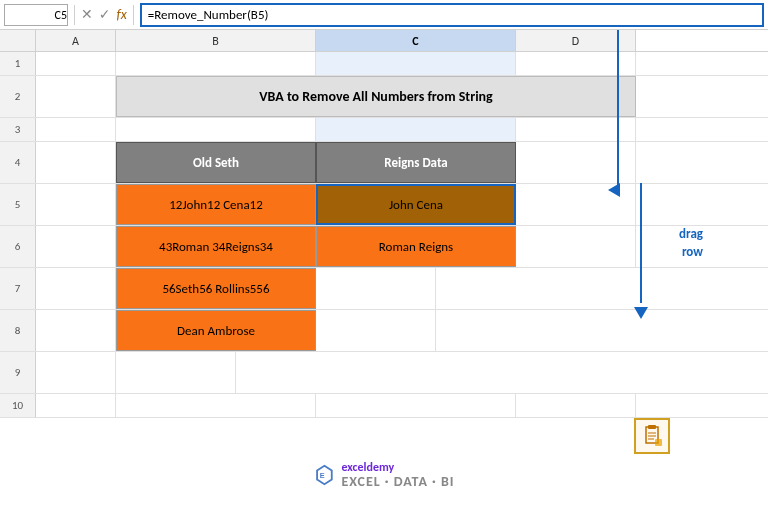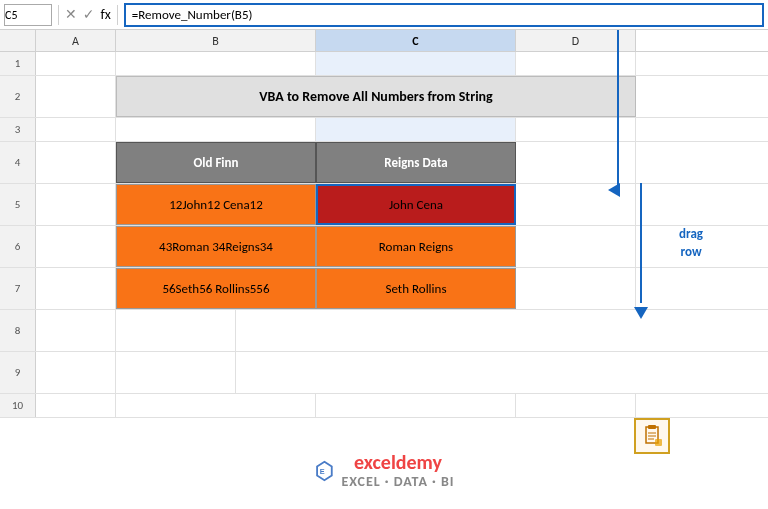--- a/index.html
+++ b/index.html
@@ -27,26 +27,26 @@
       display: flex;
       align-items: center;
       height: 30px;
       border-bottom: 1px solid #d0d0d0;
       background: #ffffff;
       padding: 0 4px;
       gap: 4px;
     }
 
     .cell-ref-box {
-      width: 48px;
+      width: 64px;
       height: 22px;
       border: 1px solid #aaa;
       display: flex;
       align-items: center;
-      justify-content: flex-start;
+      justify-content: flex-end;
       font-size: 12px;
       background: #fff;
     }
 
     .formula-divider {
       width: 1px;
       height: 20px;
       background: #d0d0d0;
       margin: 0 2px;
     }
@@ -173,21 +173,21 @@
     }
 
     
     .data-cell {
       background: #f97316;
       border: 1px solid #999;
     }
 
     
     .active-cell {
-      background: #b91c1c;
+      background: #a16207;
       border: 2px solid #1565c0 !important;
       font-weight: normal;
     }
 
     
     .paste-icon {
       position: absolute;
       bottom: 60px;
       right: 100px;
       width: 36px;
@@ -248,21 +248,21 @@
 <div class="spreadsheet">
 
   <div class="formula-bar">
     <div class="cell-ref-box">
       <span>C5</span>
     </div>
     <div class="formula-divider"></div>
     <div class="formula-icons">
       <span style="cursor:pointer; color:#888;">✕</span>
       <span style="cursor:pointer; color:#888;">✓</span>
-      <span style="cursor:pointer; color:#000000; ">fx</span>
+      <span style="cursor:pointer; color:#a16207; font-style:italic;">fx</span>
     </div>
     <div class="formula-divider"></div>
     <input class="formula-input" type="text" value="=Remove_Number(B5)" style="">
   </div>
 
   <div class="col-headers">
     <div class="row-header-cell"></div>
     <div class="col-header-cell col-a">
       <span>A</span>
     </div>
@@ -308,21 +308,21 @@
       <div class="grid-cell col-c" style="background:#e8f0fb;"></div>
       <div class="grid-cell col-d"></div>
     </div>
 
     <div class="grid-row">
       <div class="row-num">
           <span>4</span>
         </div>
       <div class="grid-cell col-a"></div>
       <div class="grid-cell col-b table-header">
-        <span>Old Finn</span>
+        <span>Old Seth</span>
       </div>
       <div class="grid-cell col-c table-header">
         <span>Reigns Data</span>
       </div>
       <div class="grid-cell col-d"></div>
     </div>
 
     <div class="grid-row">
       <div class="row-num">
           <span>5</span>
@@ -352,31 +352,31 @@
     </div>
 
     <div class="grid-row">
       <div class="row-num">
           <span>7</span>
         </div>
       <div class="grid-cell col-a"></div>
       <div class="grid-cell col-b data-cell">
         <span>56Seth56 Rollins556</span>
       </div>
+      <div class="grid-cell col-d"></div>
+    </div>
+
+    <div class="grid-row">
+      <div class="row-num">
+          <span>8</span>
+        </div>
+      <div class="grid-cell col-a"></div>
       <div class="grid-cell col-c data-cell">
-        <span>Seth Rollins</span>
-      </div>
-      <div class="grid-cell col-d"></div>
-    </div>
-
-    <div class="grid-row">
-      <div class="row-num">
-          <span>8</span>
-        </div>
-      <div class="grid-cell col-a"></div>
+        <span>Dean Ambrose</span>
+      </div>
       <div class="grid-cell col-d"></div>
     </div>
 
     <div class="grid-row">
       <div class="row-num">
           <span>9</span>
         </div>
       <div class="grid-cell col-a"></div>
       <div class="grid-cell col-d"></div>
     </div>
@@ -399,21 +399,21 @@
 
 <div style="position:absolute; top: 183px; right: 148px; display:flex; align-items:center;">
   <div class="arrow-head-left"></div>
   <div class="arrow-line-h" style="width:0px;"></div>
 </div>
 
 <div style="position:absolute; right: 120px; top: 183px; display:flex; flex-direction:column; align-items:center; gap:4px;">
   <div style="width:2px; height: 120px; background:#1565c0;"></div>
   <div style="width:0; height:0; border-left:7px solid transparent; border-right:7px solid transparent; border-top:12px solid #1565c0;"></div>
 </div>
-<div style="position:absolute; right: 65px; top: 225px; color:#1565c0; font-size:13px; font-weight:bold; text-align:center; line-height:1.4;">
+<div style="position:absolute; right: 65px; top: 225px; color:#1565c0; font-size:13px; font-weight:bold; text-align:right; line-height:1.4;">
   <span>drag</span><br>
   <span>row</span>
 </div>
 
 <div class="paste-icon" style="bottom:55px; right:98px;">
   <svg width="22" height="22" viewBox="0 0 22 22">
     <rect x="5" y="2" width="12" height="16" fill="none" stroke="#c07000" stroke-width="1.5"></rect>
     <rect x="7" y="0" width="8" height="4" fill="#c07000" rx="1"></rect>
     <line x1="7" y1="8" x2="15" y2="8" stroke="#c07000" stroke-width="1"></line>
     <line x1="7" y1="11" x2="15" y2="11" stroke="#c07000" stroke-width="1"></line>
@@ -421,16 +421,16 @@
     <rect x="14" y="14" width="7" height="7" fill="#e8a000" rx="1" opacity="0.7"></rect>
   </svg>
 </div>
 
 <div class="logo-area">
   <svg class="logo-icon" viewBox="0 0 24 24">
     <polygon points="12,2 20,7 20,17 12,22 4,17 4,7" fill="none" stroke="#4a7cc7" stroke-width="2"></polygon>
     <text x="7" y="15" font-size="8" fill="#4a7cc7" font-family="Arial" font-weight="bold">E</text>
   </svg>
   <div style="display:flex; flex-direction:column; line-height:1.2;">
-    <span style="font-size:20px; font-weight:bold; color:#ef4444;text-align:center;">exceldemy</span>
+    <span style="font-size:12px; font-weight:bold; color:#6d28d9;">exceldemy</span>
     <span style="font-size:14px; color:#888; letter-spacing:1px;">EXCEL · DATA · BI</span>
   </div>
 </div>
 
 </body></html>

